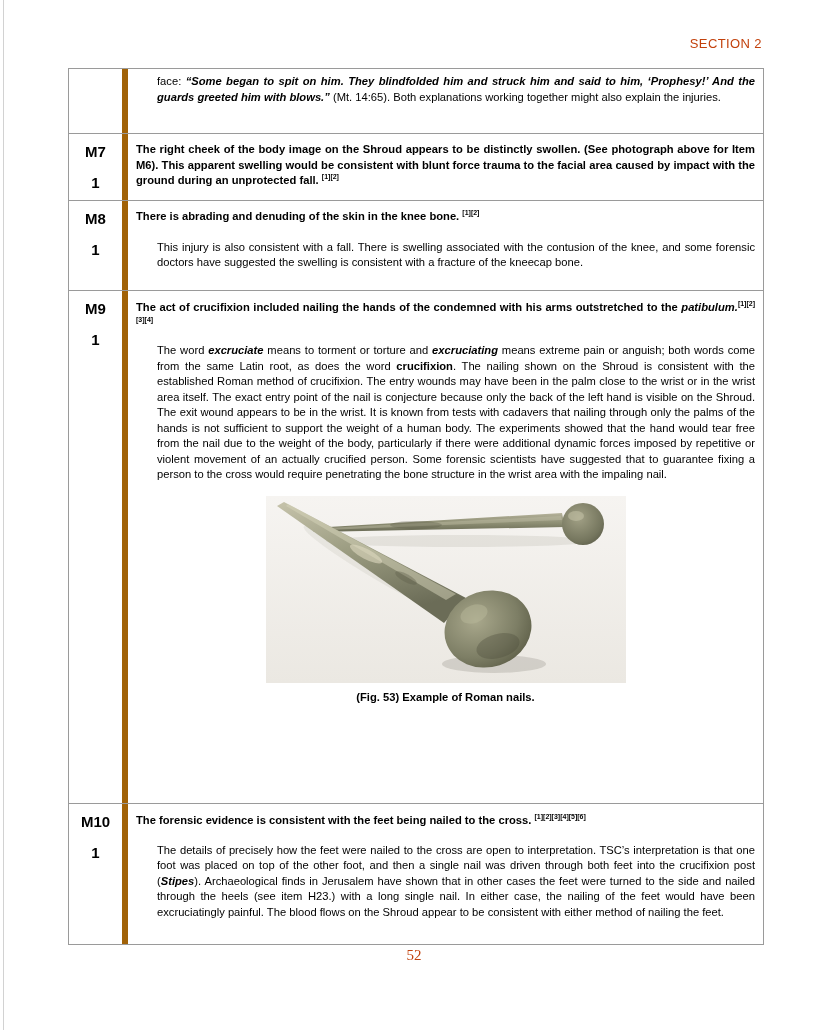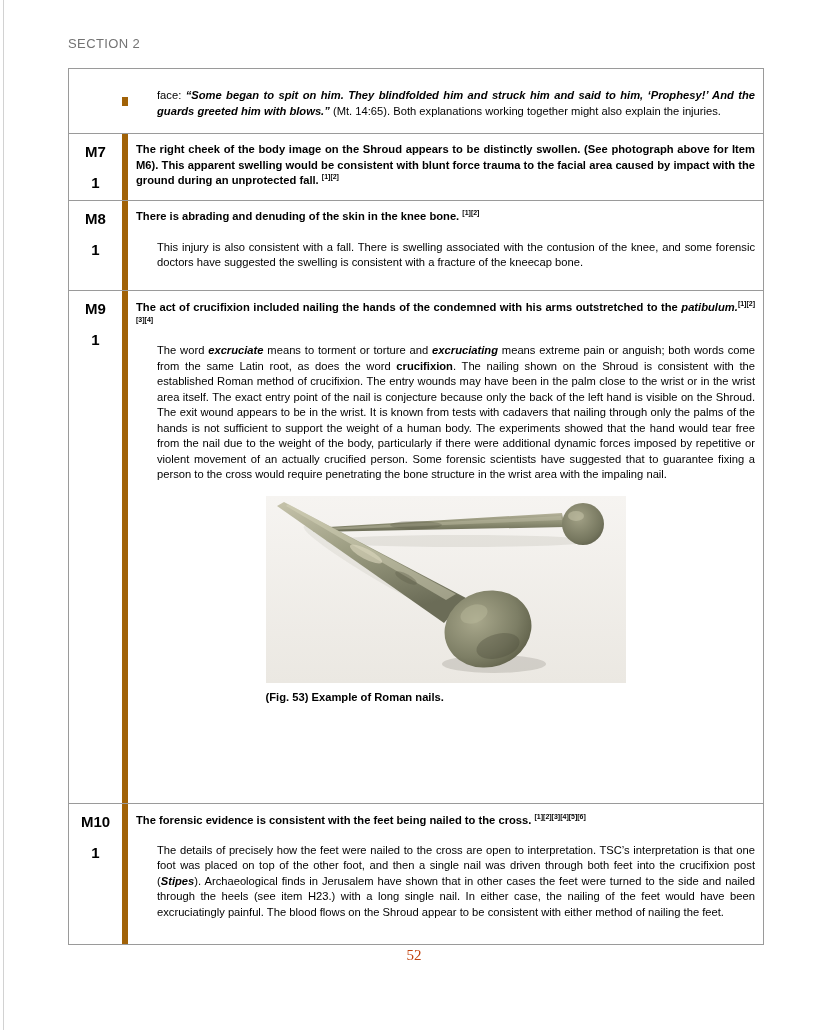--- a/index.html
+++ b/index.html
@@ -2,48 +2,48 @@
 <html><head>
 <meta charset="utf-8">
 <style>
   html,body{margin:0;padding:0;}
   body{
     width:828px;height:1030px;background:#ffffff;position:relative;overflow:hidden;
     font-family:"Liberation Sans","DejaVu Sans",sans-serif;color:#000;
   }
   .left-edge{position:absolute;left:3px;top:0;width:1px;height:1030px;background:#d2d2d2;}
   .section-header{
-    position:absolute;top:36px;left:68px;width:694px;
-    font-size:13px;color:#737373;letter-spacing:.4px;
+    position:absolute;top:36px;left:68px;width:694px;text-align:right;
+    font-size:13px;color:#c2410c;letter-spacing:.4px;
   }
   .evidence-table{
     position:absolute;left:68px;top:68px;width:694px;
     border:1px solid #9a9a9a;background:#fff;
   }
   .row{display:flex;border-bottom:1px solid #9a9a9a;box-sizing:border-box;overflow:hidden;}
   .row:last-child{border-bottom:none;justify-content:center;}
-  .row1{height:65px;align-items:center;} .row2{height:67px;} .row3{height:90px;} .row4{height:513px;} .row5{height:140px;}
+  .row1{height:65px;} .row2{height:67px;} .row3{height:90px;} .row4{height:513px;} .row5{height:140px;}
   .label-cell{
     flex:0 0 59px;width:59px;border-right:6px solid #a16207;box-sizing:border-box;
     text-align:center;font-size:15px;font-weight:bold;padding-top:9px;
   }
   .row-num{margin-top:14px;font-weight:bold;}
   .content-cell{flex:1;padding:8px 8px 0 8px;box-sizing:border-box;min-width:0;}
   .row1 .content-cell{padding-top:5px;}
   .row4 .content-cell,.row5 .content-cell{padding-top:9px;}
   .para{margin:0;font-size:11.2px;line-height:15.5px;text-align:justify;}
   .indent{margin-left:21px;}
   .heading{font-weight:bold;}
   .b{font-weight:bold;}
   .bi{font-weight:bold;font-style:italic;}
   sup.refs{font-size:7px;line-height:0;vertical-align:super;font-weight:bold;}
   .mb12{margin-bottom:12px;} .mb13{margin-bottom:13px;} .mb15{margin-bottom:15px;} .mb14{margin-bottom:14px;}
   .figure{width:360px;margin:9px auto 0 auto;}
   .photo{width:360px;height:187px;display:block;}
-  .caption{margin-top:7px;text-align:left;font-weight:bold;font-size:11.2px;line-height:15px;}
+  .caption{margin-top:7px;text-align:center;font-weight:bold;font-size:11.2px;line-height:15px;}
   .page-number{
     position:absolute;top:947px;left:0;width:828px;text-align:center;
     font-family:"Liberation Serif","DejaVu Serif",serif;font-size:15px;color:#c2410c;
   }
 </style>
 </head>
 <body>
 
 <div class="left-edge"></div>
 

